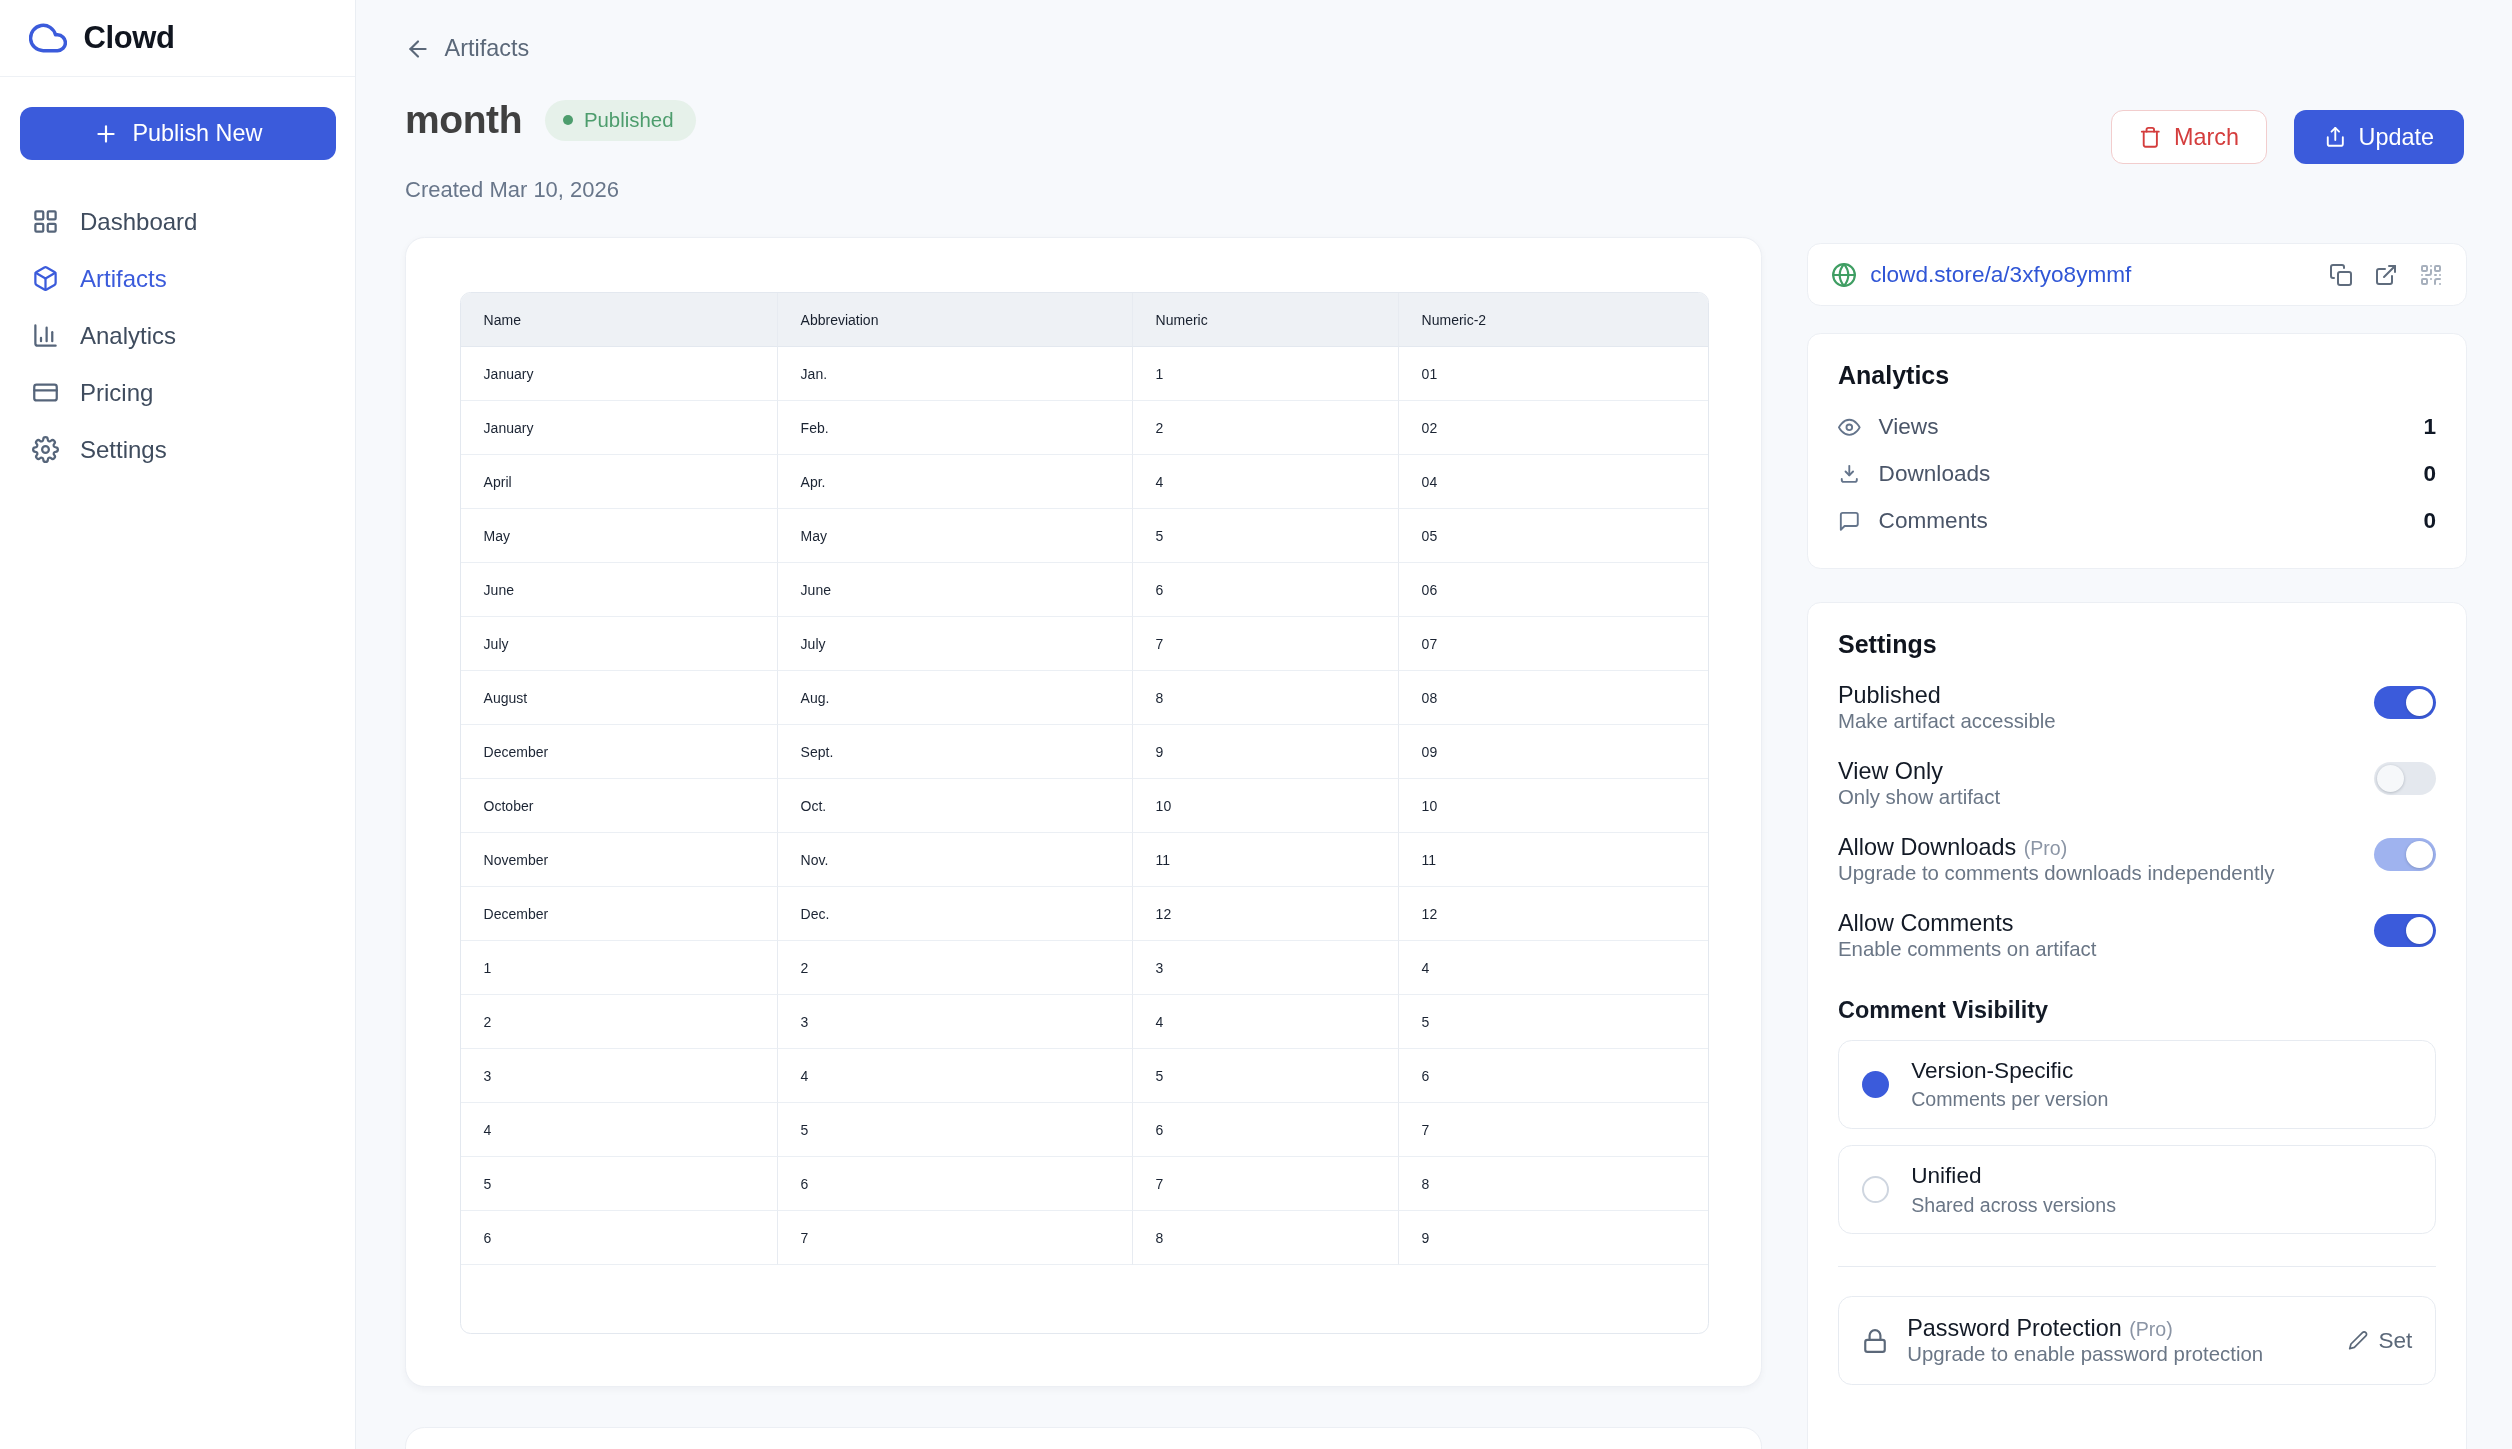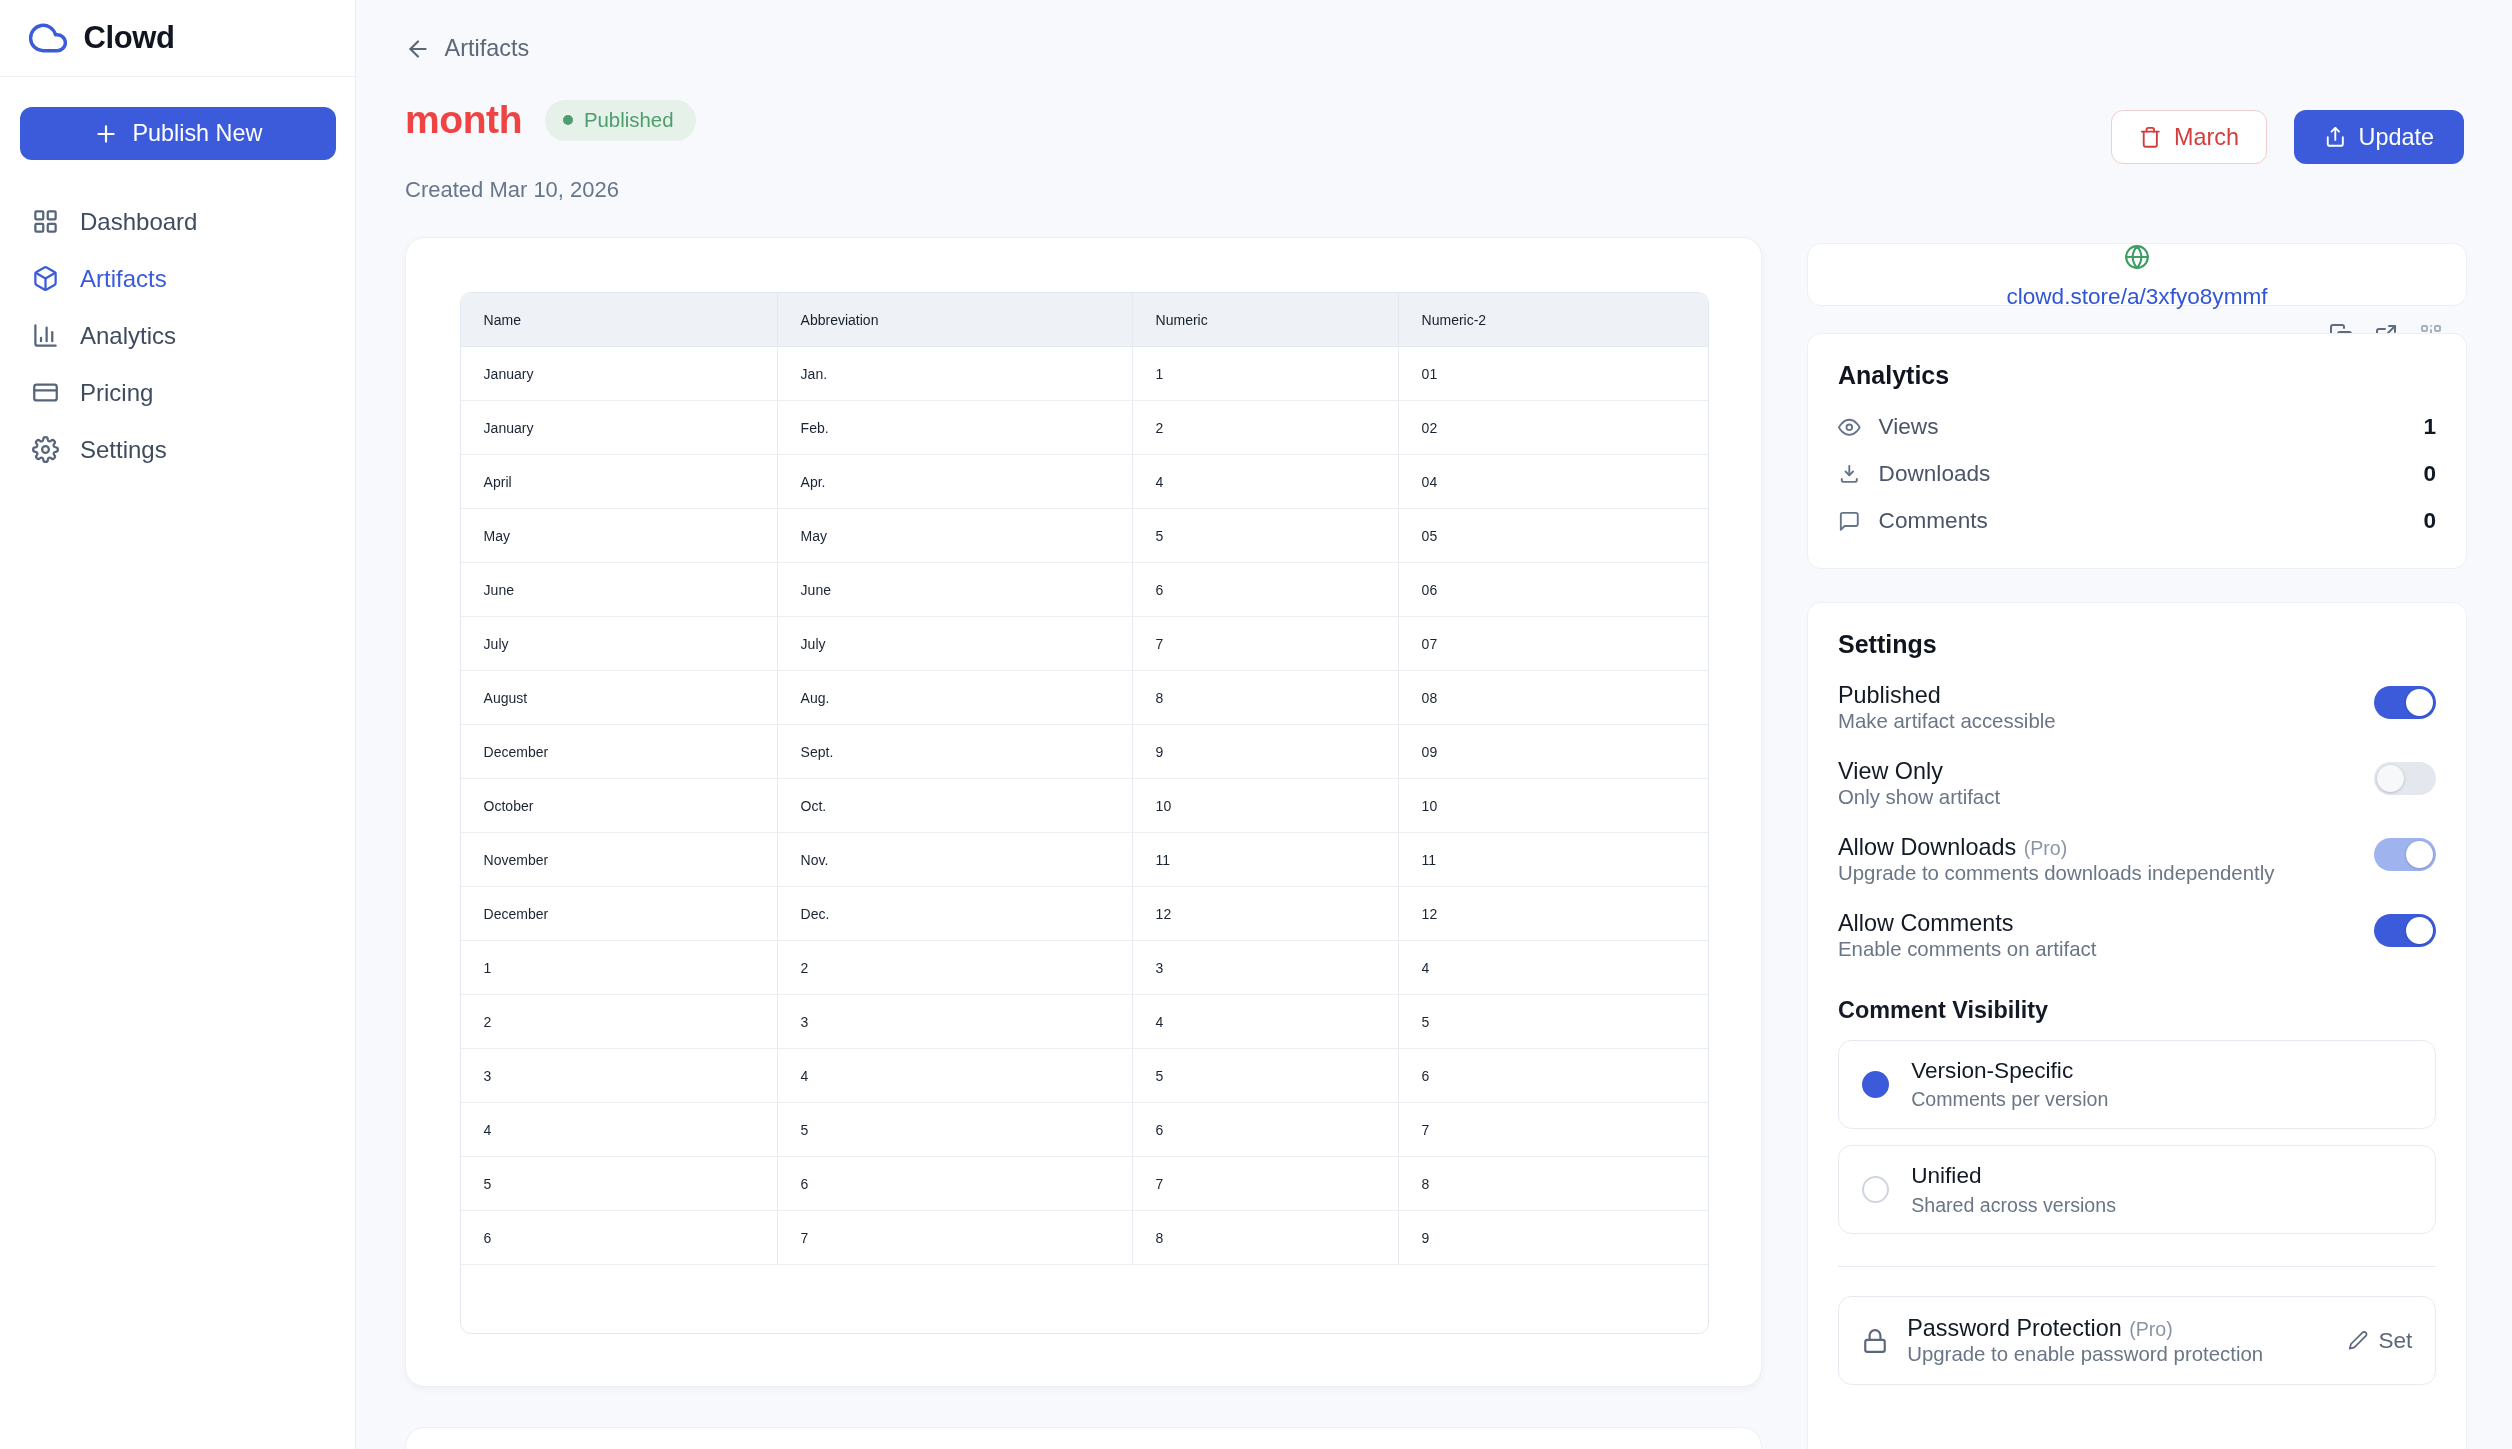--- a/index.html
+++ b/index.html
@@ -29,21 +29,21 @@
   .nav-item{height:57px; display:flex; align-items:center; gap:21px; padding:0 32px; font-size:24px; color:#3F4C5E; cursor:pointer;}
   .nav-item svg{width:27px; height:27px; color:#56657A;}
   .nav-item.active{color:var(--accent); font-weight:500;}
   .nav-item.active svg{color:var(--accent);}
 
   
   .breadcrumb{position:absolute; left:405px; top:35px; display:flex; align-items:center; gap:13.6px;
     color:#5B6879; font-size:23.4px; cursor:pointer;}
   .breadcrumb svg{width:26px; height:26px;}
   .title-row{position:absolute; left:405px; top:98px; display:flex; align-items:center; gap:22.6px;}
-  .page-title{font-size:39px; font-weight:700; color:#ef4444; letter-spacing:-0.4px;}
+  .page-title{font-size:39px; font-weight:700; color:#404040; letter-spacing:-0.4px;}
   .badge{display:flex; align-items:center; gap:10.6px; background:var(--green-bg); color:var(--green);
     border-radius:754px; padding:9px 22.6px 9px 18px; font-size:20.4px;}
   .badge .dot{width:10.6px; height:10.6px; border-radius:50%; background:var(--green);}
   .created{position:absolute; left:405px; top:177px; font-size:22px; color:var(--gray);}
   .actions{position:absolute; right:48px; top:110px; display:flex; gap:27px;}
   .btn{height:54px; border-radius:12px; font-size:23.4px; font-family:inherit; display:flex; align-items:center; gap:12px; cursor:pointer;}
   .btn svg{width:22.6px; height:22.6px;}
   .btn-delete{padding:0 27px; border:1.5px solid #F2CDCD; background:#fff; color:var(--danger);}
   .btn-update{padding:0 30px; border:none; background:var(--accent); color:#fff;}
 
@@ -58,21 +58,21 @@
   th{background:#EEF1F5; border-bottom:1.5px solid #E3E8EF; font-weight:500; color:#18202E;}
   td{border-bottom:1.5px solid #EBEFF4; background:#fff;}
   th:nth-child(1),td:nth-child(1){width:317px;}
   th:nth-child(2),td:nth-child(2){width:355px;}
   th:nth-child(3),td:nth-child(3){width:266px;}
   .sliver-card{position:absolute; left:405px; top:1427px; width:1357px; height:226px; background:#fff;
     border:1.5px solid var(--card-border); border-radius:19.6px;}
 
   
   .link-card{position:absolute; left:1807px; top:243px; width:660px; height:63px; background:#fff;
-    border:1.5px solid var(--card-border); border-radius:13.6px; display:flex; align-items:center; padding:0 22.6px; gap:13.6px;flex-direction:column;}
+    border:1.5px solid var(--card-border); border-radius:13.6px; display:flex; align-items:center; padding:0 22.6px; gap:13.6px;}
   .link-card .globe svg{width:26px; height:26px; color:#3F9E63;}
   .share-url{font-size:22.6px; color:var(--link); font-weight:500; cursor:pointer;}
   .link-icons{margin-left:auto; display:flex; align-items:center; gap:21px; color:#5F6C7D;}
   .link-icons span{cursor:pointer;}
   .link-icons svg{width:24px; height:24px;}
   .link-icons span:last-child{color:#A7B0BD;}
 
   .panel{position:absolute; left:1807px; width:660px; background:#fff; border:1.5px solid var(--card-border); border-radius:13.6px;}
   .panel-title{font-size:25px; font-weight:600; color:#10151F;}
 

